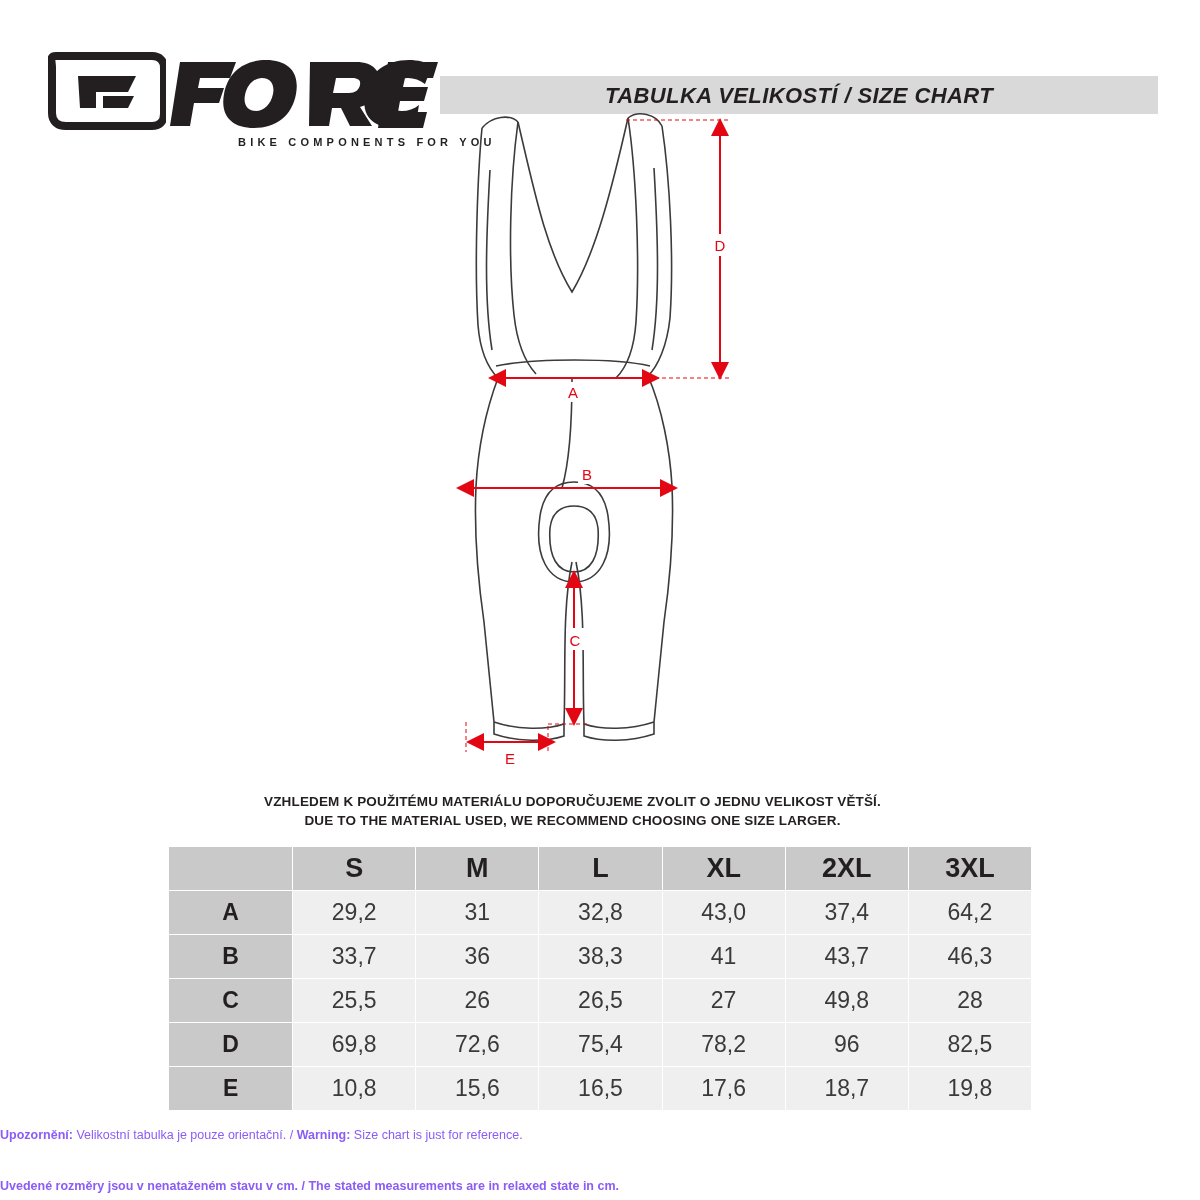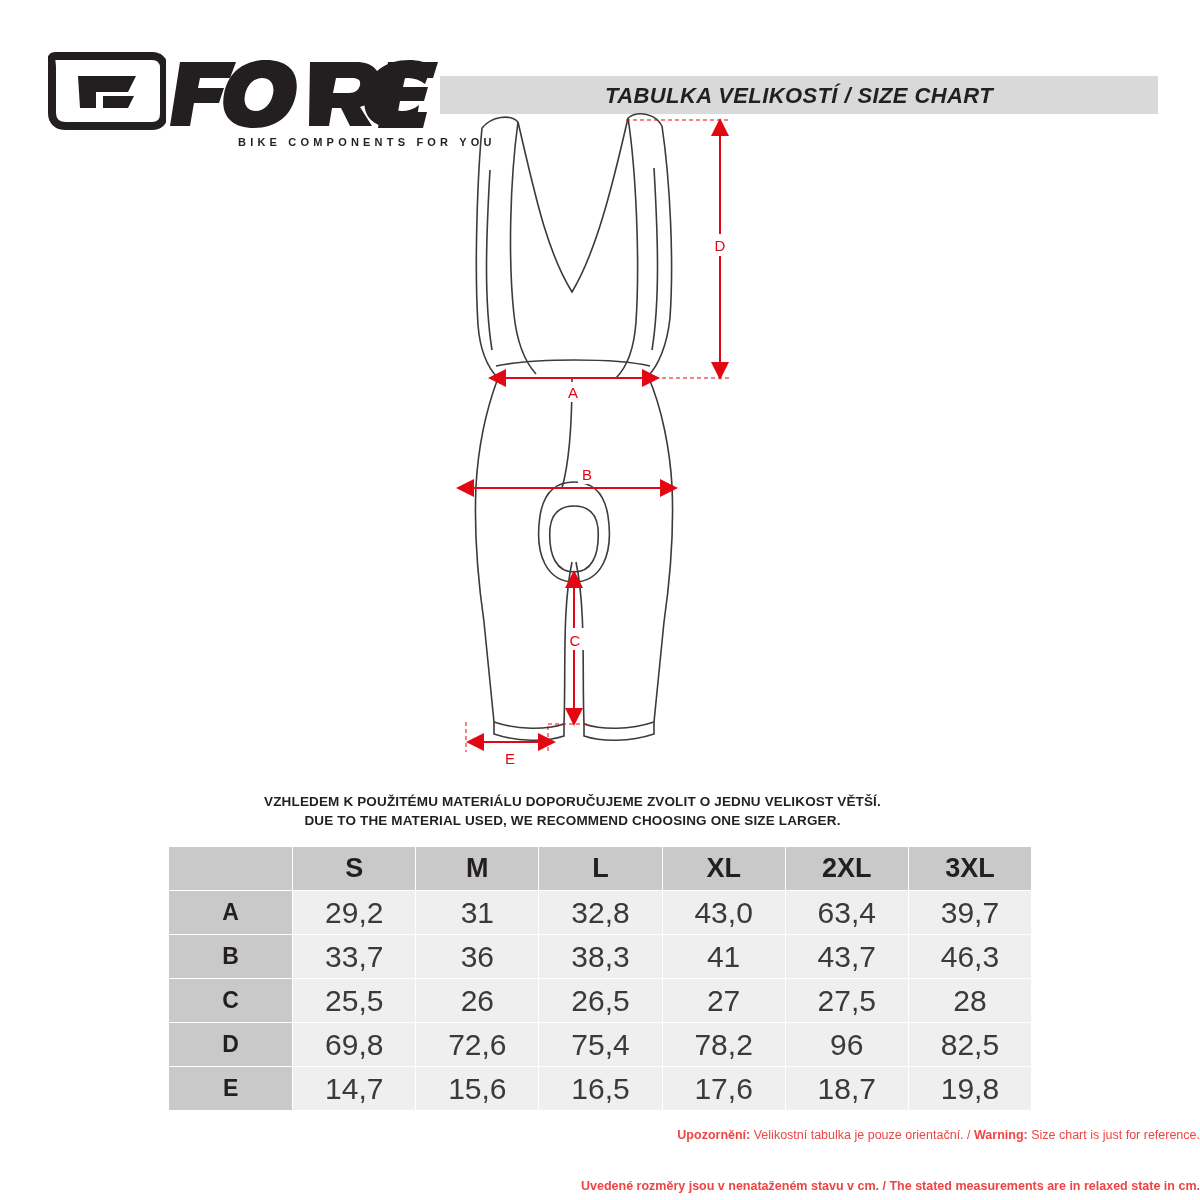--- a/index.html
+++ b/index.html
@@ -110,44 +110,44 @@
     color: #231f20;
   }
   thead th {
     height: 44px;
     background: #c9c9c9;
     font-size: 27px;
   }
   thead th.corner { background: #c9c9c9; }
   tbody td {
     height: 44px;
-    font-size: 30px;
+    font-size: 23px;
     font-weight: normal;
     background: #efefef;
     color: #3a3a3a;
   }
   tbody td.rowhead {
     background: #c9c9c9;
     font-weight: bold;
     font-size: 23px;
     color: #231f20;
   }
   col.c0 { width: 124px; }
   col.cx { width: 123px; }
 
   
   .footer {
     position: absolute;
     left: 0;
     top: 1126px;
     width: 1200px;
-    text-align: right;
+    text-align: left;
     font-size: 12.5px;
     line-height: 19px;
-    color: #ef4444;
+    color: #8b5cf6;
   }
   .footer b { font-weight: bold; }
 </style>
 </head>
 <body>
 
 <div class="header">
   <div class="header-bar"></div>
   <div class="header-title">TABULKA VELIKOSTÍ / SIZE CHART</div>
 
@@ -291,53 +291,53 @@
         <th>3XL</th>
       </tr>
     </thead>
     <tbody>
       <tr>
         <td class="rowhead">A</td>
         <td>29,2</td>
         <td>31</td>
         <td>32,8</td>
         <td>43,0</td>
-        <td>63,4</td>
-        <td>39,7</td>
+        <td>37,4</td>
+        <td>64,2</td>
       </tr>
       <tr>
         <td class="rowhead">B</td>
         <td>33,7</td>
         <td>36</td>
         <td>38,3</td>
         <td>41</td>
         <td>43,7</td>
         <td>46,3</td>
       </tr>
       <tr>
         <td class="rowhead">C</td>
         <td>25,5</td>
         <td>26</td>
         <td>26,5</td>
         <td>27</td>
-        <td>27,5</td>
+        <td>49,8</td>
         <td>28</td>
       </tr>
       <tr>
         <td class="rowhead">D</td>
         <td>69,8</td>
         <td>72,6</td>
         <td>75,4</td>
         <td>78,2</td>
         <td>96</td>
         <td>82,5</td>
       </tr>
       <tr>
         <td class="rowhead">E</td>
-        <td>14,7</td>
+        <td>10,8</td>
         <td>15,6</td>
         <td>16,5</td>
         <td>17,6</td>
         <td>18,7</td>
         <td>19,8</td>
       </tr>
     </tbody>
   </table>
 </div>
 

